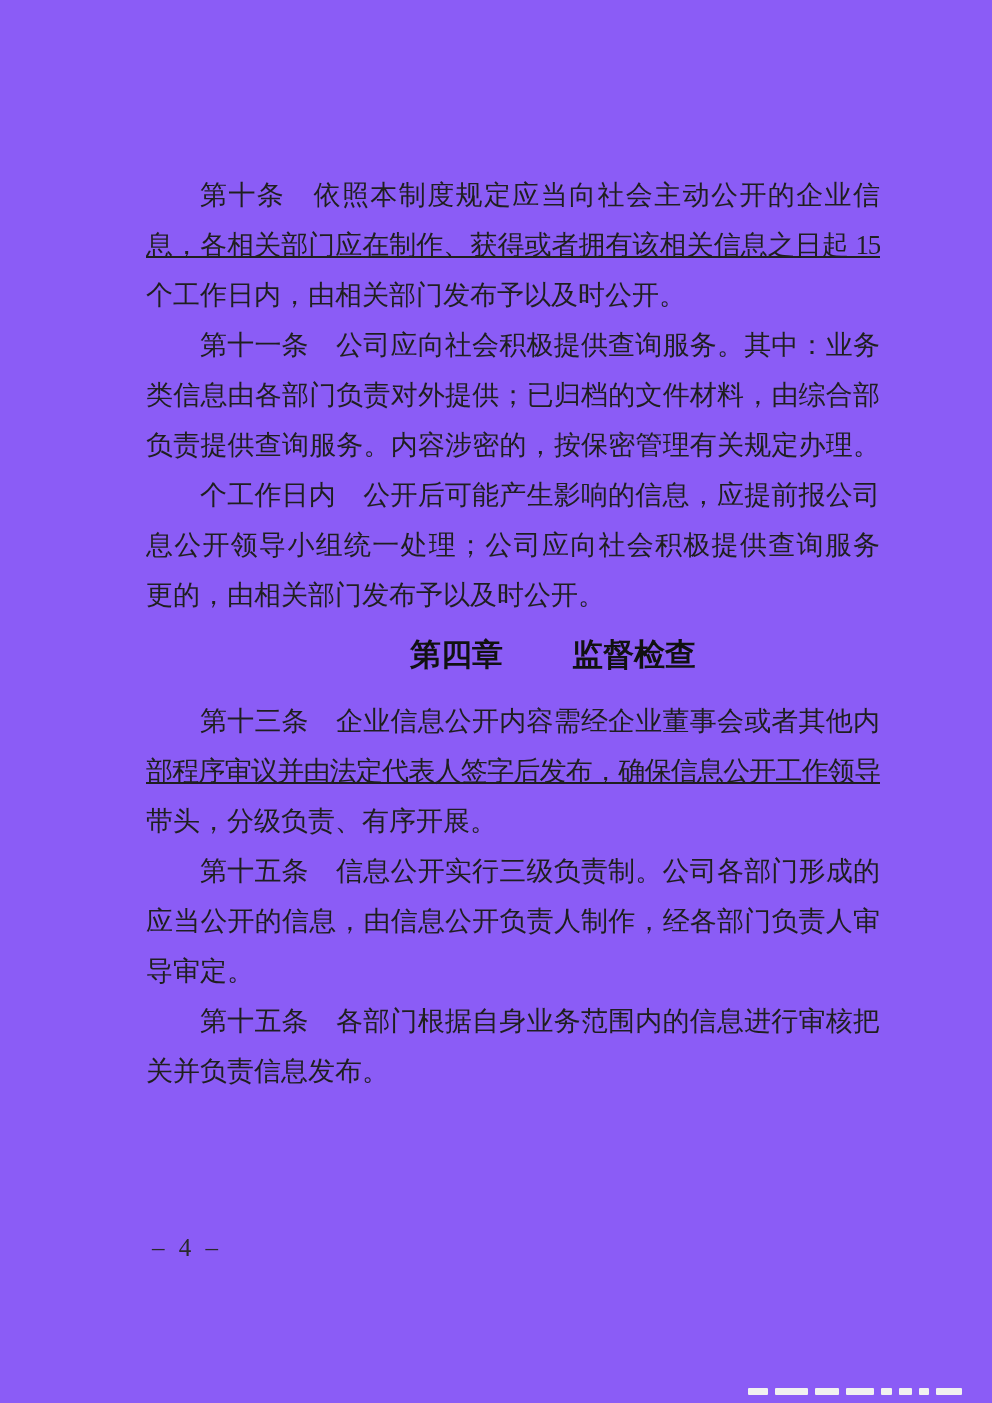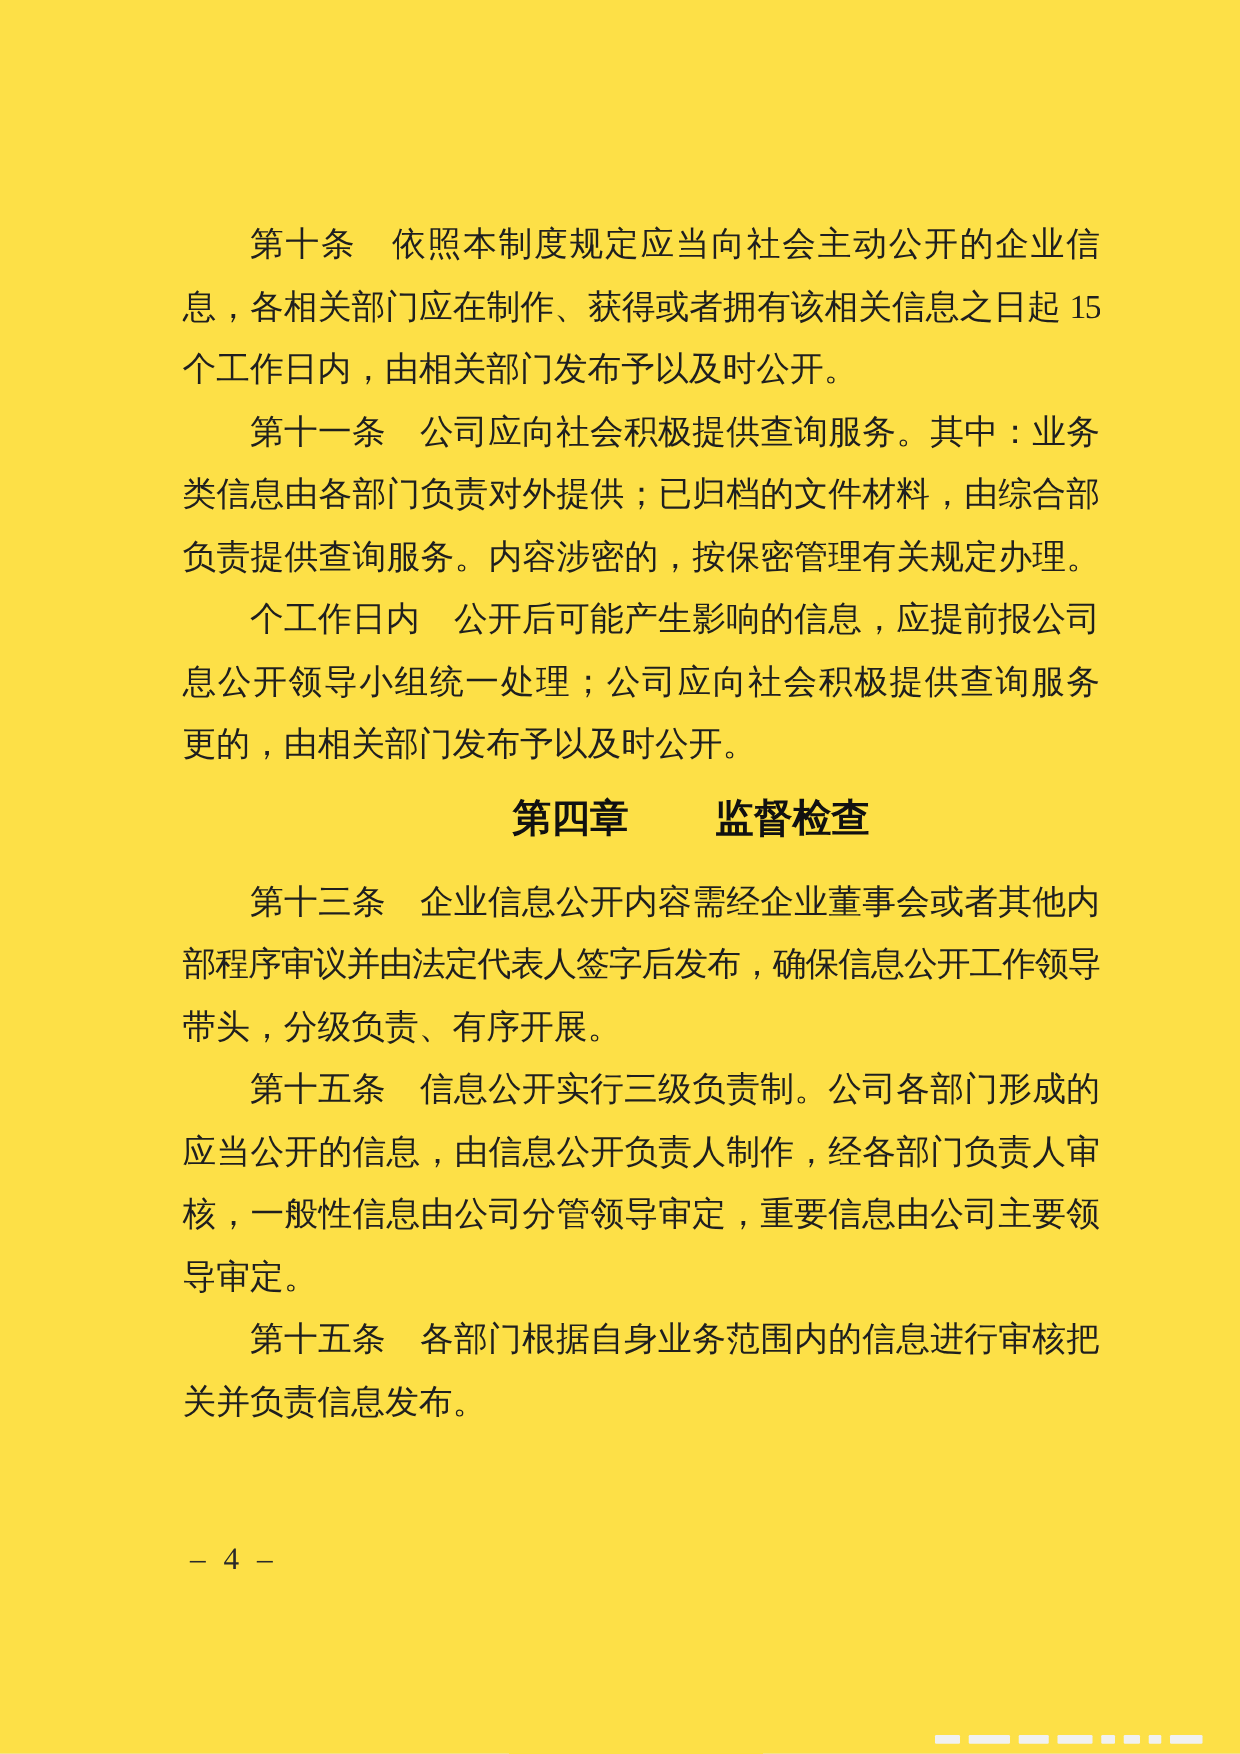--- a/index.html
+++ b/index.html
@@ -1,41 +1,41 @@
 <!DOCTYPE html>
 <html lang="zh"><head>
 <meta charset="utf-8">
 <style>
   html,body { margin:0; padding:0; background:#e9e9e9; }
   .page {
     position:relative;
     width:992px; height:1403px;
     margin:0 auto;
-    background:#fde047;
+    background:#8b5cf6;
     overflow:hidden;
     font-family:"Liberation Serif","DejaVu Serif",serif;
     color:#1f1f1f;
   }
   .textblock {
     position:absolute;
     left:146px; top:170px;
     width:734px;
   }
   .ln {
     height:50px;
     line-height:50px;
     font-size:27px;
     overflow:hidden;
   }
   .just {
     text-align:justify;
     text-align-last:justify;
   }
   .first { text-indent:54px; }
-  .tight { letter-spacing:-1.3px; }
+  .tight { letter-spacing:-1.3px;text-decoration:underline; }
   .chapter {
     margin:8px 0 14px 0;
     height:54px;
     line-height:54px;
     font-size:31px;
     font-weight:bold;
     color:#111111;
     padding-left:264px;
     white-space:nowrap;
   }
@@ -85,21 +85,20 @@
     <h2 class="chapter">
       <span class="num">第四章</span><span class="title">监督检查</span>
     </h2>
 
     <div class="ln just first">第十三条　企业信息公开内容需经企业董事会或者其他内</div>
     <div class="ln just tight">部程序审议并由法定代表人签字后发布，确保信息公开工作领导</div>
     <div class="ln">带头，分级负责、有序开展。</div>
 
     <div class="ln just first">第十五条　信息公开实行三级负责制。公司各部门形成的</div>
     <div class="ln just">应当公开的信息，由信息公开负责人制作，经各部门负责人审</div>
-    <div class="ln just">核，一般性信息由公司分管领导审定，重要信息由公司主要领</div>
     <div class="ln">导审定。</div>
 
     <div class="ln just first">第十五条　各部门根据自身业务范围内的信息进行审核把</div>
     <div class="ln">关并负责信息发布。</div>
 
   </main>
 
   <div class="pagenum">– 4 –</div>
 
   <div class="watermark">

